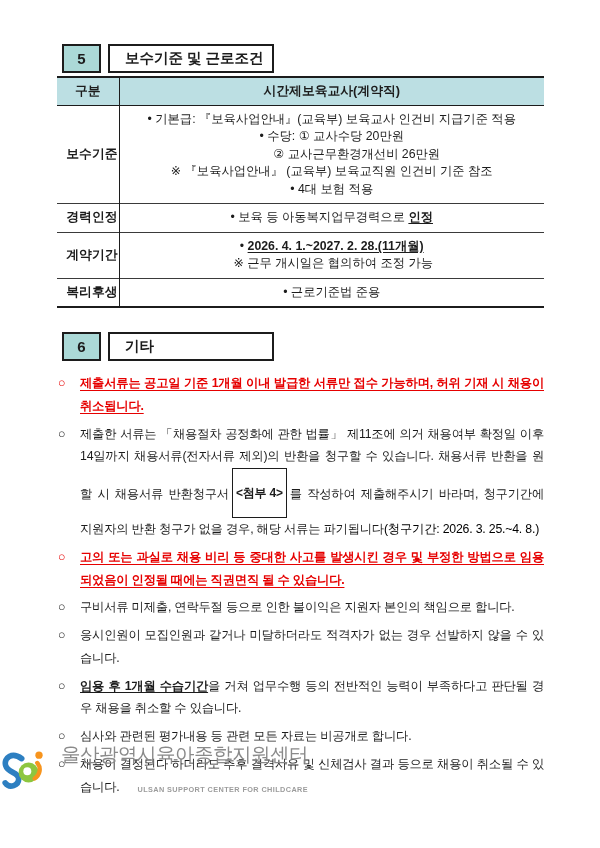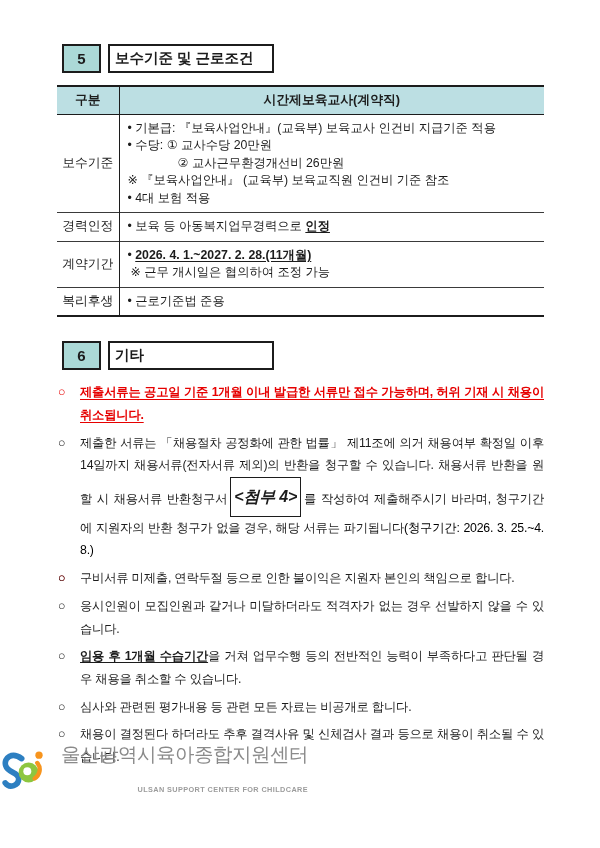--- a/index.html
+++ b/index.html
@@ -12,58 +12,58 @@
 
   
   .sec-header{display:flex;align-items:stretch;gap:7px;height:29px;margin-left:5px;}
   .num-box{
     width:39px;background:#abd9d7;border:2px solid #1c1c1c;box-sizing:border-box;
     display:flex;align-items:center;justify-content:center;
     font-weight:bold;font-size:15px;
   }
   .title-box{
     width:166px;background:#fff;border:2px solid #1c1c1c;box-sizing:border-box;
-    display:flex;align-items:center;padding:0 5px;
+    display:flex;align-items:center;padding:0 15px;
     font-weight:bold;font-size:14.5px;white-space:nowrap;overflow:hidden;
   }
 
   
-  table.cond{width:100%;border-collapse:collapse;margin-top:12px;font-size:12.3px;table-layout:fixed;}
+  table.cond{width:100%;border-collapse:collapse;margin-top:3px;font-size:12.3px;table-layout:fixed;}
   table.cond th, table.cond td{box-sizing:border-box;}
   .cond thead th{
     background:#bcdfe3;border-top:2.5px solid #1c1c1c;border-bottom:1.5px solid #1c1c1c;
     padding:5px 2px;font-size:12.8px;font-weight:bold;text-align:center;
   }
   .cond th.c1{width:62px;border-right:1.5px solid #1c1c1c;}
   .cond tbody td.label{
-    border-right:1.5px solid #1c1c1c;font-weight:normal;text-align:center;
+    border-right:1.5px solid #1c1c1c;font-weight:bold;text-align:right;
     font-size:12.8px;padding:4px 1px;vertical-align:middle;
   }
   .cond tbody tr{border-bottom:1px solid #3a3a3a;}
   .cond tbody tr.last{border-bottom:2.5px solid #1c1c1c;}
-  .cond td.content{padding:5px 8px;line-height:1.42;text-align:left;vertical-align:middle;}
+  .cond td.content{padding:5px 8px;line-height:1.42;text-align:center;vertical-align:middle;}
   .cond .ln{white-space:normal;}
   .cond .ind{padding-left:50px;}
   .cond .mk{padding-left:3px;}
   .bu{font-weight:bold;text-decoration:underline;text-underline-offset:2px;}
 
   
   .notices{margin-top:11px;}
   .notice{
     position:relative;padding-left:23px;margin:0 0 5px 0;
     font-size:12.3px;line-height:1.85;text-align:justify;word-break:break-all;
     letter-spacing:-0.2px;
   }
   .notice .marker{position:absolute;left:1px;top:0;}
   .notice.red{color:#e60000;font-weight:bold;}
   .notice.red .txt{text-decoration:underline;text-underline-offset:3px;}
   .blue{color:#000000;}
   .attach{
-    display:inline-block;border:1.5px solid #1c1c1c;font-weight:bold;font-size:16px;
-    padding:8px 3px;line-height:1.35;margin:0 3px;vertical-align:1px;white-space:nowrap;font-style:italic;
+    display:inline-block;border:1.5px solid #1c1c1c;font-weight:bold;font-size:12px;
+    padding:16px 3px;line-height:1.35;margin:0 3px;vertical-align:1px;white-space:nowrap;
   }
 
   
   .footer{position:absolute;left:0;top:744px;width:600px;display:flex;justify-content:flex-start;}
   .logo{display:flex;align-items:center;gap:9px;}
   .logo-mark{width:52px;height:44px;flex:0 0 auto;}
   .logo-name{font-size:19.5px;color:#8a8a8a;letter-spacing:-0.5px;line-height:1.1;}
   .logo-sub{font-size:7.3px;color:#9c9c9c;font-weight:bold;text-align:right;letter-spacing:0.4px;margin-top:20px;}
 </style>
 </head>
@@ -137,20 +137,21 @@
         <span class="txt">제출서류는 공고일 기준 1개월 이내 발급한 서류만 접수 가능하며, 허위 기재 시 채용이 취소됩니다.</span>
       </div>
 
       <div class="notice">
         <span class="marker">○</span>
         <span>제출한 서류는 「채용절차 공정화에 관한 법률」 제11조에 의거 채용여부 확정일 이후 14일까지 채용서류(전자서류 제외)의 반환을 청구할 수 있습니다. 채용서류 반환을 원할 시 채용서류 반환청구서</span><span class="attach">&lt;첨부 4&gt;</span><span>를 작성하여 제출해주시기 바라며, 청구기간에 지원자의 반환 청구가 없을 경우, 해당 서류는 파기됩니다</span><span class="blue">(청구기간: 2026. 3. 25.~4. 8.)</span>
       </div>
 
       <div class="notice red">
         <span class="marker">○</span>
+        <span class="txt">고의 또는 과실로 채용 비리 등 중대한 사고를 발생시킨 경우 및 부정한 방법으로 임용되었음이 인정될 때에는 직권면직 될 수 있습니다.</span>
       </div>
 
       <div class="notice">
         <span class="marker">○</span>
         <span>구비서류 미제출, 연락두절 등으로 인한 불이익은 지원자 본인의 책임으로 합니다.</span>
       </div>
 
       <div class="notice">
         <span class="marker">○</span>
         <span>응시인원이 모집인원과 같거나 미달하더라도 적격자가 없는 경우 선발하지 않을 수 있습니다.</span>

